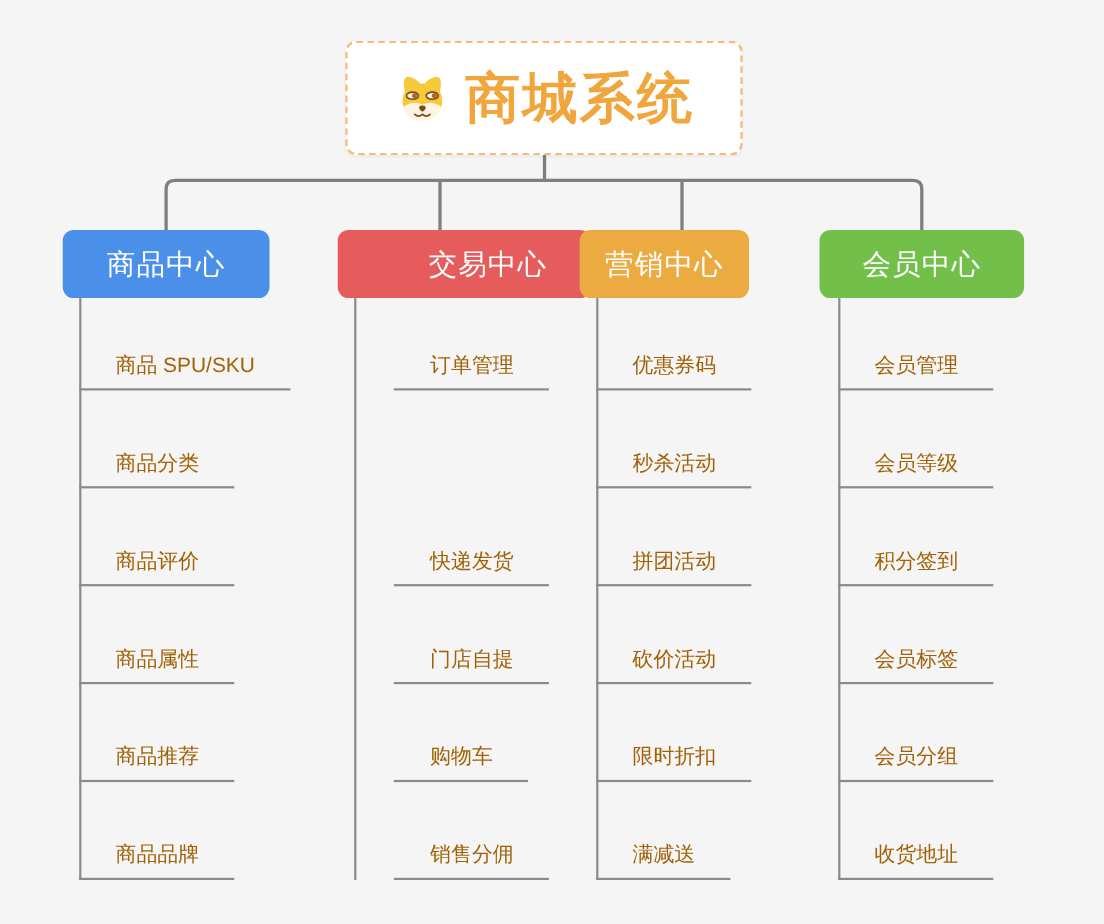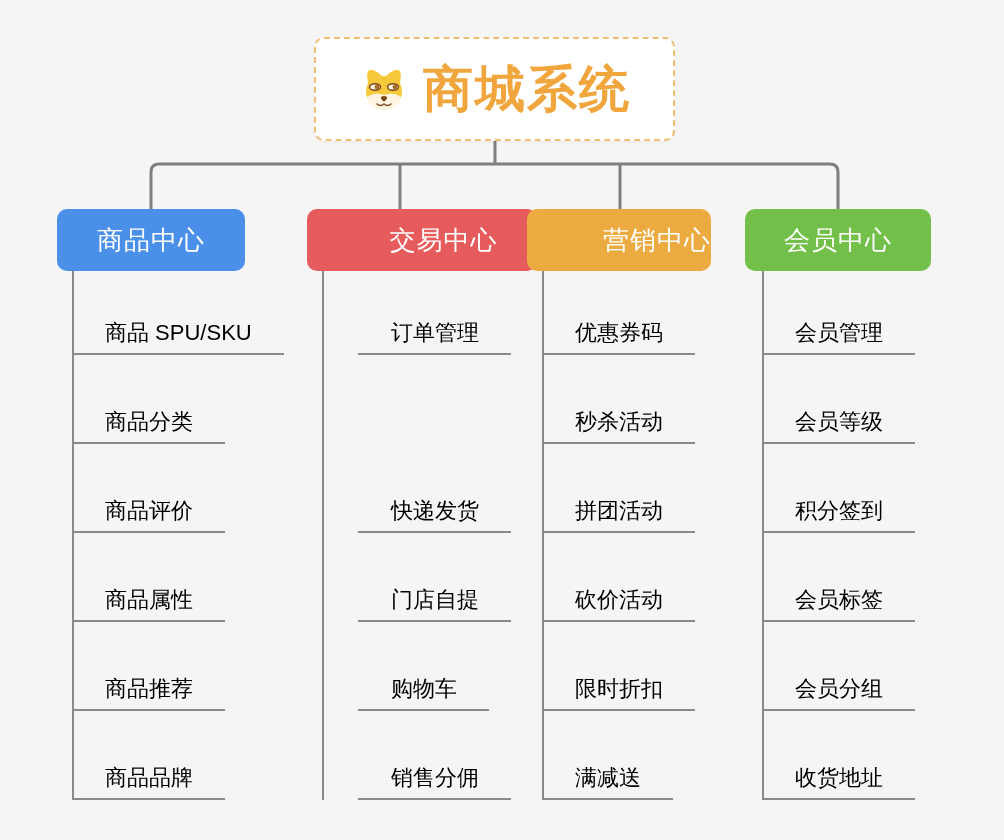--- a/index.html
+++ b/index.html
@@ -24,31 +24,31 @@
   .root-label{font-size:50px;font-weight:600;letter-spacing:2px;color:#f0a63d;}
 
   
   .branch{
     position:absolute;top:209px;height:62px;border-radius:10px;
     display:flex;align-items:center;justify-content:center;
     color:#ffffff;font-size:26px;letter-spacing:1px;cursor:default;
   }
   .b0{left:57px;width:188px;}
   .b1{left:307px;width:187px;padding-left:43px;}
-  .b2{left:527px;width:184px;justify-content:flex-end;}
+  .b2{left:527px;width:154px;}
   .b3{left:745px;width:186px;}
 
   
   .trunk{position:absolute;top:271px;height:529px;width:2px;background:#8a8a8a;}
   .t0{left:72px;} .t1{left:322px;} .t2{left:542px;} .t3{left:762px;}
 
   
   .leaf{
     position:absolute;display:inline-block;white-space:nowrap;
-    font-size:22px;line-height:28px;color:#000000;
+    font-size:19px;line-height:28px;color:#a16207;
     padding:0 32px 6px 33px;
     border-bottom:2px solid #8a8a8a;
     cursor:default;
   }
   .c0{left:72px;} .c1{left:341px;margin-left:17px;} .c2{left:542px;} .c3{left:762px;}
   .r0{top:319px;} .r1{top:408px;} .r2{top:497px;}
   .r3{top:586px;} .r4{top:675px;} .r5{top:764px;}
 </style>
 </head>
 <body style="background: rgb(245, 245, 245);">

